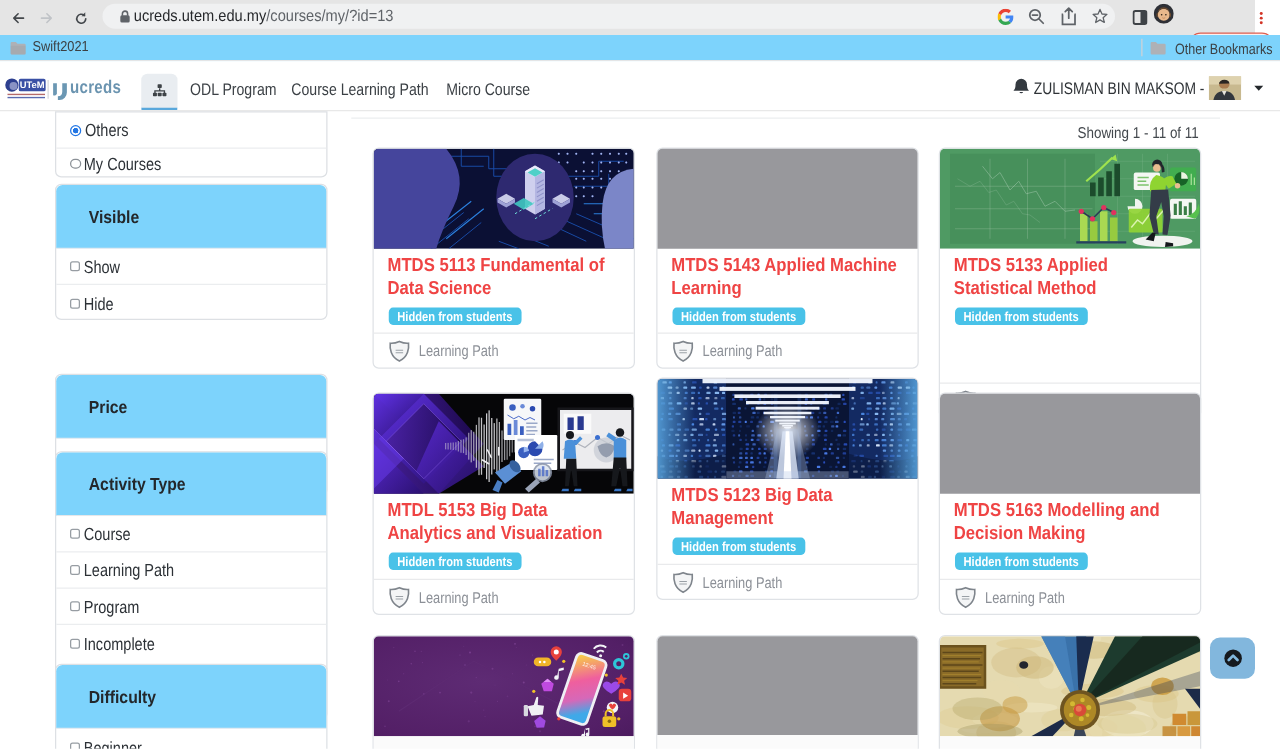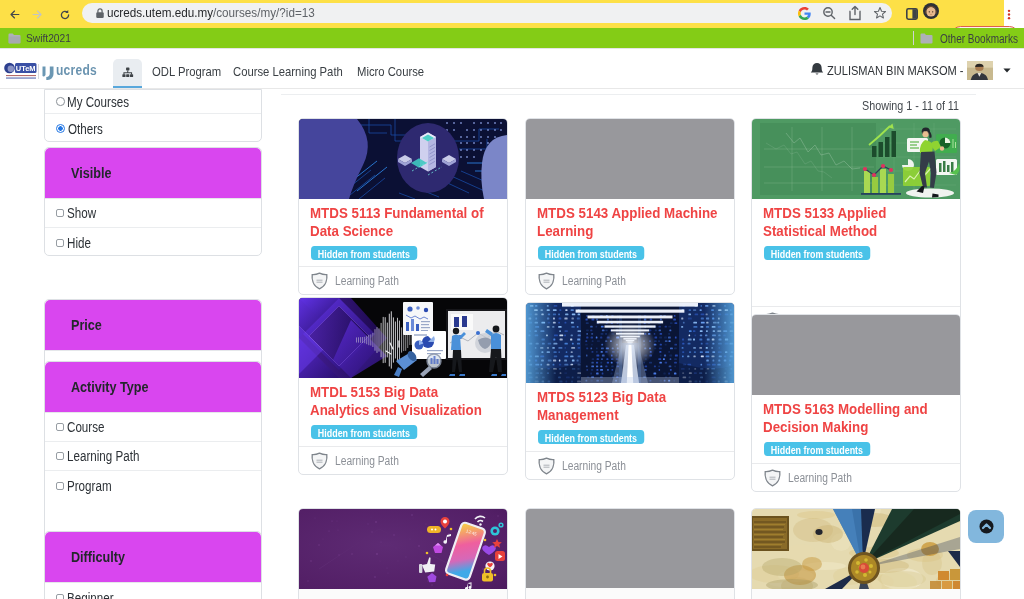--- a/index.html
+++ b/index.html
@@ -2,41 +2,41 @@
 <html><head>
 <meta charset="utf-8">
 <style>
 * { margin:0; padding:0; box-sizing:border-box; }
 html,body { width:1024px; height:599px; overflow:hidden; background:#fff;
   font-family:"Liberation Sans", sans-serif; }
 .abs { position:absolute; }
 body { position:relative; }
 
 
-#toolbar { position:absolute; left:0; top:0; width:1004px; height:28px; background:#fde047; }
+#toolbar { position:absolute; left:0; top:0; width:1004px; height:28px; background:#e5e5e5; }
 #addrbar { position:absolute; left:82px; top:3px; width:810px; height:20px; background:#f0f1f2; border-radius:10px; }
 .urltxt { position:absolute; left:107px; top:4.5px; font-size:13px; color:#26282b; white-space:nowrap; transform:scaleX(0.9); transform-origin:0 0; }
 .urltxt .path { color:#5f6368; }
 #updatebtn { position:absolute; left:951px; top:4.5px; width:68px; height:19px; border:1.5px solid #dd5e50; border-radius:10px; background:#fdf0ee; color:#d4372a; font-size:12.5px;margin-top:21px; }
 #updatebtn i { font-style:normal; position:absolute; left:10px; top:2px; transform:scaleX(0.9); transform-origin:0 0; }
 
 
-#bookmarks { position:absolute; left:0; top:28px; width:1024px; height:21px; background:#84cc16; border-bottom:1px solid #e4e5e6; }
+#bookmarks { position:absolute; left:0; top:28px; width:1024px; height:21px; background:#7dd3fc; border-bottom:1px solid #e4e5e6; }
 .bktxt { position:absolute; top:4px; font-size:12px; color:#3c4043; }
 
 
 #siteheader { position:absolute; left:0; top:49px; width:1024px; height:40px; background:#fff; border-bottom:1px solid #e8e8e8;text-align:right; }
 .navlink { position:absolute; top:15px; font-size:13.5px; color:#3b4045; white-space:nowrap; transform:scaleX(0.836); transform-origin:0 50%; }
 .sq { display:inline-block; transform:scaleX(0.83); transform-origin:0 50%; white-space:nowrap; }
 #tabbtn { position:absolute; left:113px; top:10px; width:29px; height:29px; background:#e9edf1; border-radius:5px 5px 0 0; border-bottom:2.5px solid #59a8dc; }
 
 
 #sidebar { position:absolute; left:44px; top:89px; width:218px; height:510px; }
 .sb-card { position:absolute; left:0; width:218px; border:1px solid #dde0e4; border-radius:5px; background:#fff; }
-.sb-head { height:51px; background:#d946ef; border-bottom:1px solid #e5e7ea; font-weight:bold; font-size:14px; color:#23272b; padding:17px 0 0 26px; border-radius:5px 5px 0 0; }
+.sb-head { height:51px; background:#7dd3fc; border-bottom:1px solid #e5e7ea; font-weight:bold; font-size:14px; color:#23272b; padding:17px 0 0 26px; border-radius:5px 5px 0 0; }
 .sb-head span { display:inline-block; transform:scaleX(0.9); transform-origin:0 50%; white-space:nowrap; }
 .sb-row { border-bottom:1px solid #ebedef; font-size:14px; color:#2c3136; height:29px; display:flex; align-items:center; padding-left:11px; }
 .sb-row:last-child { border-bottom:none; }
 .radio { width:8.5px; height:8.5px; border:1px solid #8a9096; border-radius:50%; margin-right:2.5px; flex:none; background:#fff; }
 .radio.checked { border:1.5px solid #2276e4; background:radial-gradient(circle, #2276e4 0 2.1px, #fff 2.4px); width:9px; height:9px; }
 .cb { width:8px; height:8px; border:1px solid #979da3; border-radius:2px; margin-right:2.5px; flex:none; background:#fff; }
 
 #main { position:absolute; left:281px; top:89px; width:695px; }
 .card { position:absolute; width:210px; background:#fff; border:1px solid #dfe2e6; border-radius:5px; }
 .cimg { width:208px; height:80px; border-radius:4px 4px 0 0; display:block; }
@@ -172,27 +172,27 @@
     <path d="M10 3 a3.4 3.4 0 0 1 3.4 3 l-6.8.3 a3.4 3.4 0 0 1 3.4-3.3z" fill="#2a2623"></path>
     <path d="M3 20 c1-6 4-7.5 7-7.5 s6 1.5 7 7.5z" fill="#33373d"></path>
     <path d="M8.5 12.5 h3 l-1.5 4z" fill="#e8e4dc"></path>
   </svg>
   <svg class="abs" style="left:1003px;top:19px" width="8" height="5" viewBox="0 0 10 6">
       <path d="M0.5 0.5 h9 l-4.5 5z" fill="#24282c"></path>
     </svg>
 </div>
 <div id="sidebar">
   <div class="sb-card" style="top:0;height:53px;border-radius:0 0 5px 5px;">
+    <div class="sb-row">
+        <span class="radio checked"></span>
+        <span class="sq">Others</span>
+      </div>
     <div class="sb-row" style="height:24px;">
         <span class="radio"></span>
         <span class="sq">My Courses</span>
-      </div>
-    <div class="sb-row">
-        <span class="radio checked"></span>
-        <span class="sq">Others</span>
       </div>
   </div>
   <div class="sb-card" style="top:58px;height:109px;">
     <div class="sb-head"><span>Visible</span></div>
     <div class="sb-row">
         <span class="cb"></span>
         <span class="sq">Show</span>
       </div>
     <div class="sb-row">
         <span class="cb"></span>
@@ -214,20 +214,24 @@
         <span class="cb"></span>
         <span class="sq">Course</span>
       </div>
     <div class="sb-row">
         <span class="cb"></span>
         <span class="sq">Learning Path</span>
       </div>
     <div class="sb-row">
         <span class="cb"></span>
         <span class="sq">Program</span>
+      </div>
+    <div class="sb-row">
+        <span class="cb"></span>
+        <span class="sq">Incomplete</span>
       </div>
   </div>
   <div class="sb-card" style="top:442px;height:80px;border-radius:5px 5px 0 0;">
     <div class="sb-head"><span>Difficulty</span></div>
     <div class="sb-row">
         <span class="cb"></span>
         <span class="sq">Beginner</span>
       </div>
   </div>
 </div>
@@ -411,21 +415,21 @@
     <div class="cbadge">Hidden from students</div>
     <div class="cfoot">
         <svg width="19" height="18" viewBox="0 0 19 18">
           <path d="M9.5 1.2 c2.5 1.1 5 1.6 7.3 1.4 c.5 4-.3 11-7.3 14.2 c-7-3.2-7.8-10.2-7.3-14.2 c2.3.2 4.8-.3 7.3-1.4z" fill="#f4f5f6" stroke="#7f858c" stroke-width="1.3"></path>
           <path d="M6.5 8.2 h6 M6.5 10.2 h6" stroke="#9aa0a6" stroke-width="0.8"></path>
         </svg>
         <em>Learning Path</em>
       </div>
   </div>
 
-  <div class="card" style="left:17px;top:208px;height:178px;">
+  <div class="card" style="left:17px;top:225px;height:178px;">
     <svg class="cimg" viewBox="0 0 208 80" preserveAspectRatio="none">
 <defs>
 <linearGradient id="pg1" x1="0" y1="0" x2="1" y2="1">
             <stop offset="0" stop-color="#6233e8"></stop>
             <stop offset="1" stop-color="#230c66"></stop>
           </linearGradient>
 <linearGradient id="pg2" x1="0" y1="0" x2="1" y2="0">
             <stop offset="0" stop-color="#48209c"></stop>
             <stop offset="1" stop-color="#190748"></stop>
           </linearGradient>

